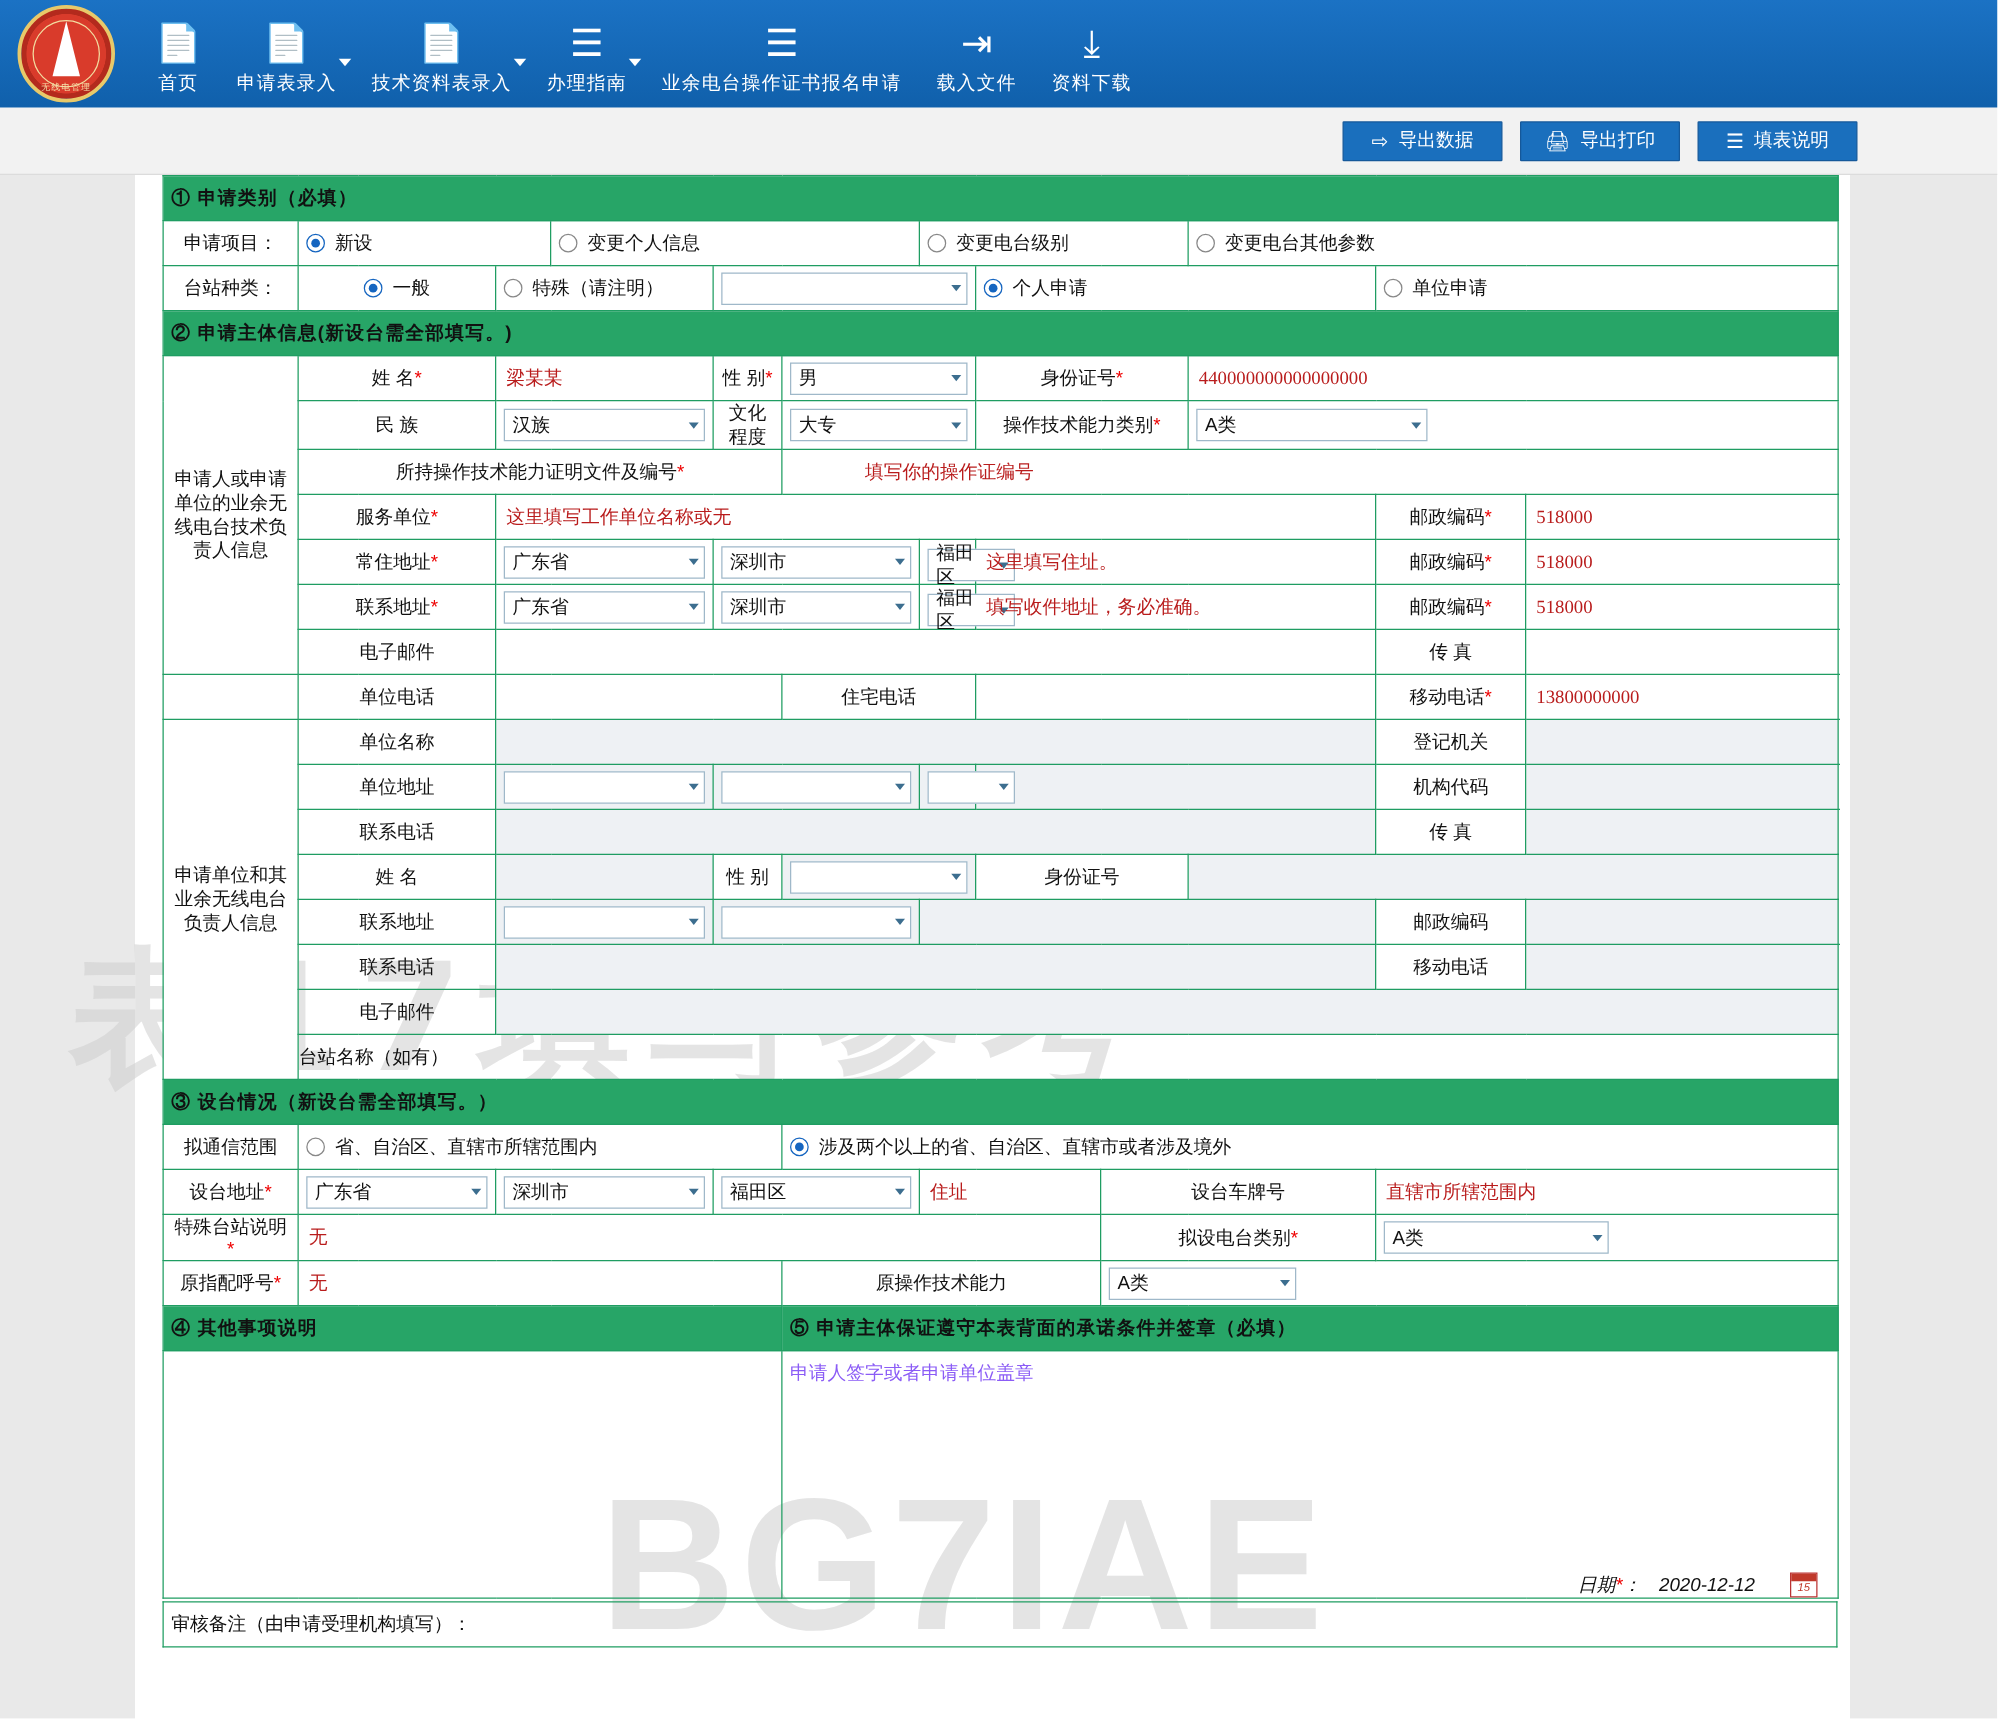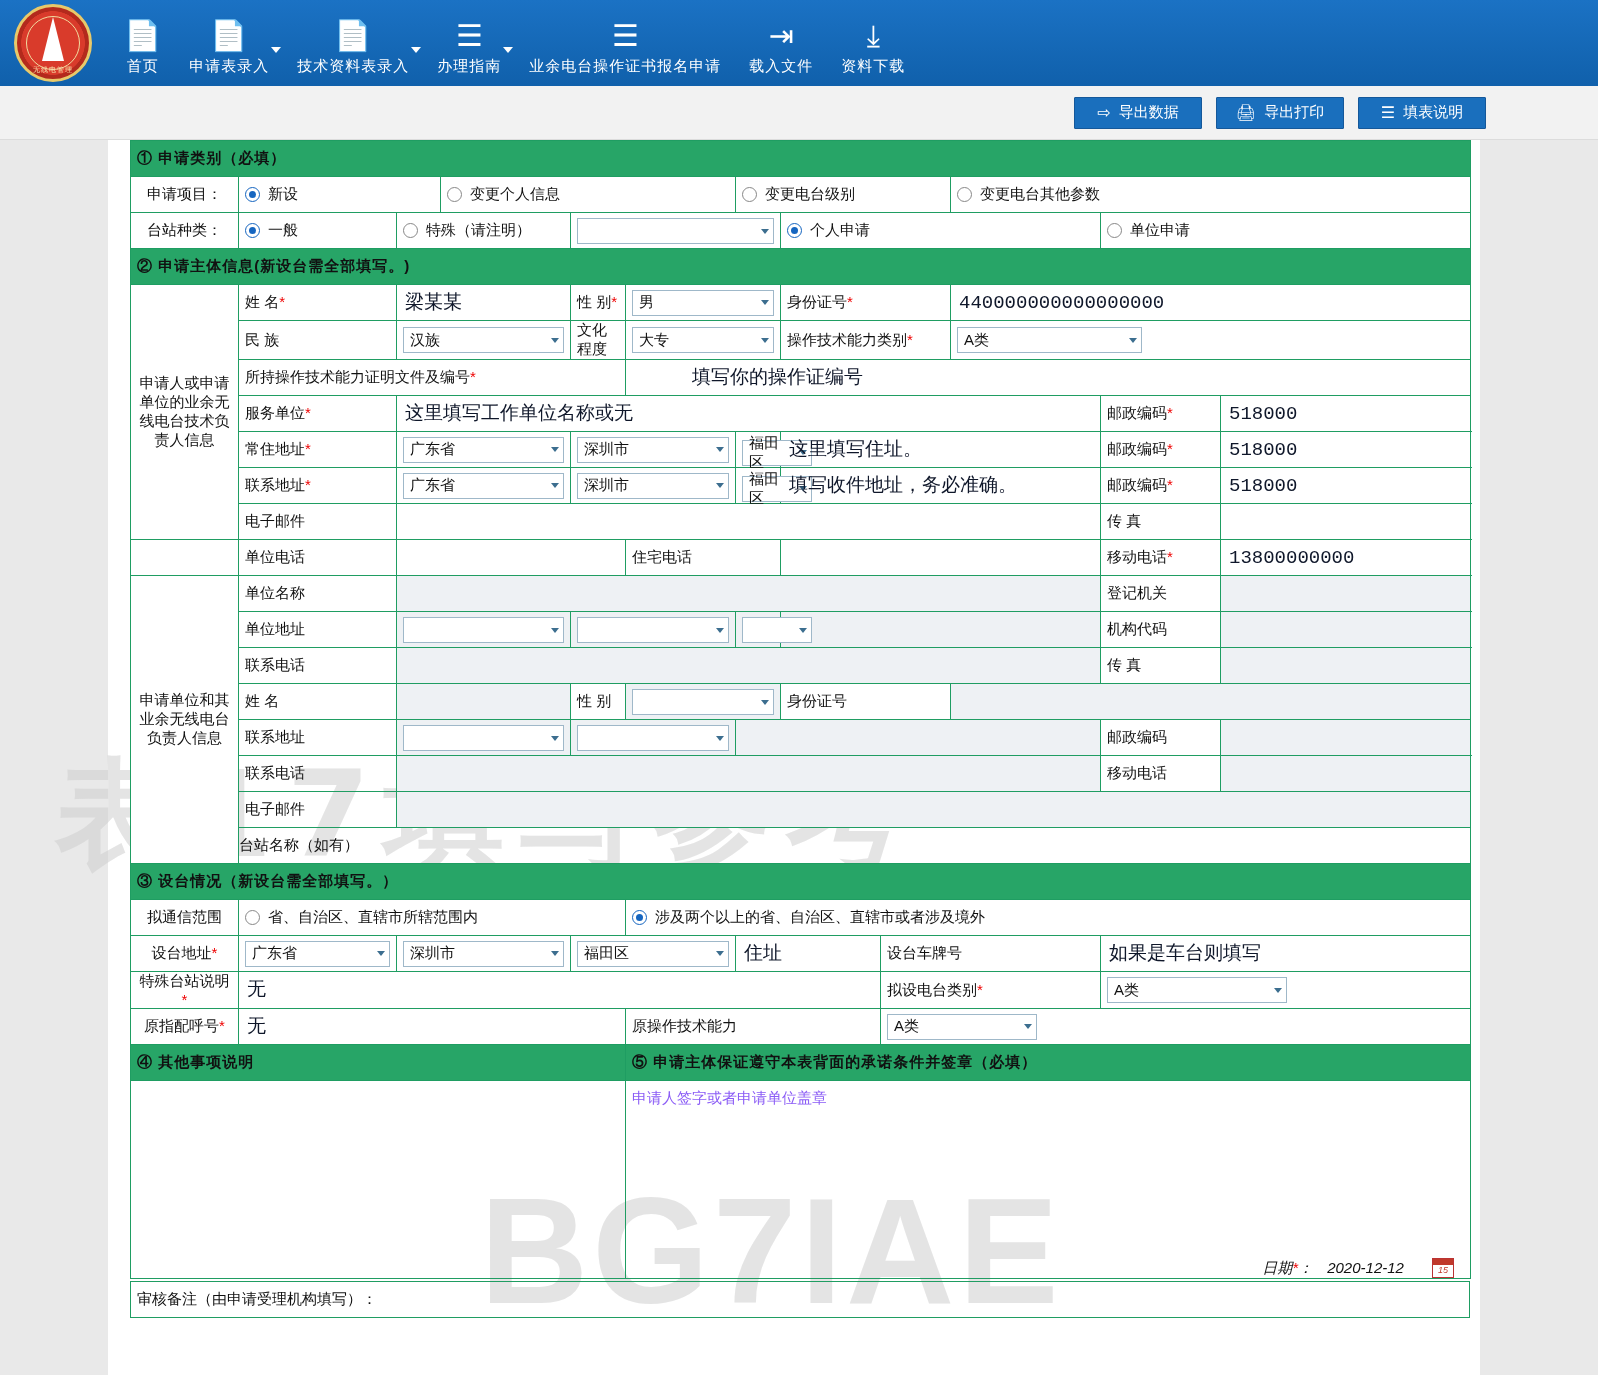--- a/index.html
+++ b/index.html
@@ -107,40 +107,40 @@
     height:36px; padding:0 6px;
     font-size:15px; color:#111;
     vertical-align:middle;
   }
   .sect {
     background:#27a567; color:#fff; font-weight:bold;
     letter-spacing:1px; font-size:16px; height:34px;
   }
   .lbl { text-align:center; background:#fff; }
   .req { color:#e00; }
-  .center { }
+  .center { text-align:center; }
 
   
   .radio {
     display:inline-block; width:15px; height:15px; border:1px solid #888;
     border-radius:50%; vertical-align:-3px; margin-right:8px; background:#fff;
     position:relative;
   }
   .radio.on { border-color:#1565c0; }
   .radio.on:after {
     content:""; position:absolute; left:3px; top:3px; width:7px; height:7px;
     border-radius:50%; background:#1565c0;
   }
   .ritem { display:inline-block; margin-right:0; white-space:nowrap; }
 
   
   .inp {
     display:block; width:100%; height:26px; line-height:26px;
-    border:none; outline:none; background:transparent; font-size:19px;
-    font-family:Liberation Mono, monospace; color:#0f172a; padding:0 2px;
+    border:none; outline:none; background:transparent; font-size:15px;
+    font-family:Liberation Serif, serif; color:#b91c1c; padding:0 2px;
   }
   .sel {
     display:inline-flex; align-items:center; justify-content:space-between;
     height:26px; border:1px solid #9fb8c9; background:#fff; font-size:15px;
     padding:0 4px 0 6px; color:#111; min-width:70px;
   }
   .sel .ar {
     width:0;height:0;border-left:4px solid transparent;border-right:4px solid transparent;
     border-top:5px solid #3c6e8f; margin-left:8px;
   }
@@ -553,21 +553,21 @@
                 </div></td>
         <td colspan="2"><div class="sel full">
                   <span>福田区</span>
                   <span class="ar"></span>
                 </div></td>
         <td colspan="2">
                 <span class="inp">住址</span>
               </td>
         <td colspan="2" class="center">设台车牌号</td>
         <td colspan="2">
-                <span class="inp">如果是车台则填写</span>
+                <span class="inp">直辖市所辖范围内</span>
               </td>
       </tr>
       <tr>
         <td class="lbl"><span>特殊台站说明</span><span class="req">*</span></td>
         <td colspan="8">
                 <span class="inp">无</span>
               </td>
         <td colspan="2" class="center"><span>拟设电台类别</span><span class="req">*</span></td>
         <td colspan="2"><div class="sel" style="width:180px">
                   <span>A类</span>

